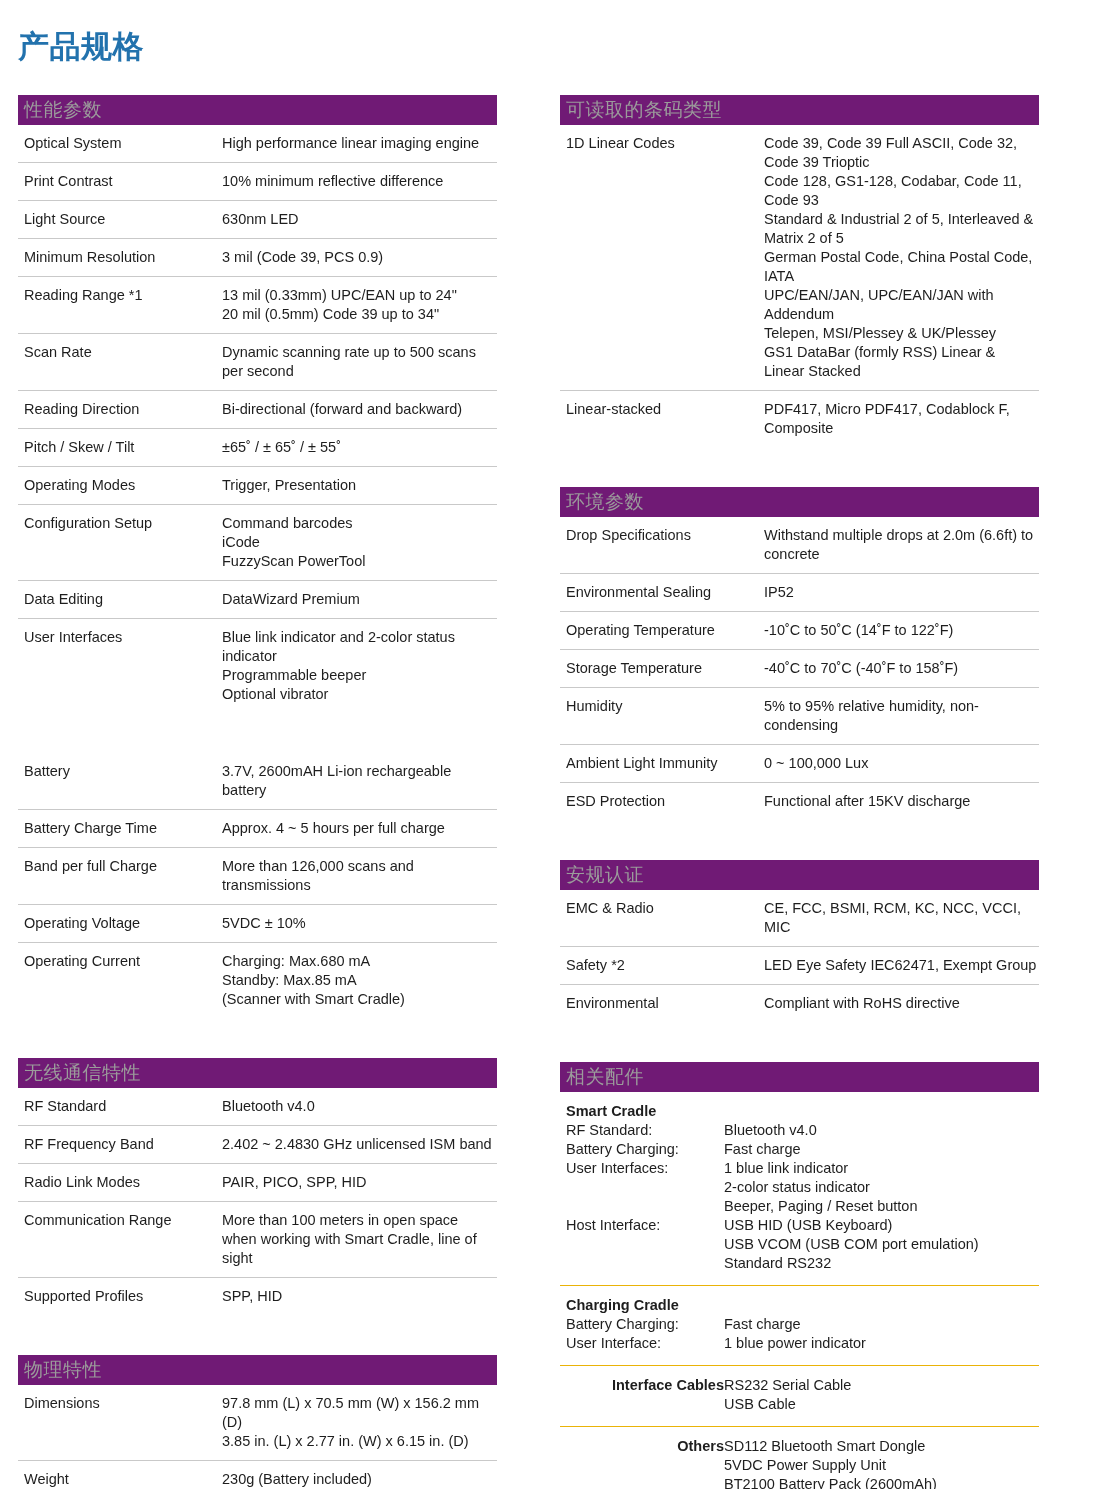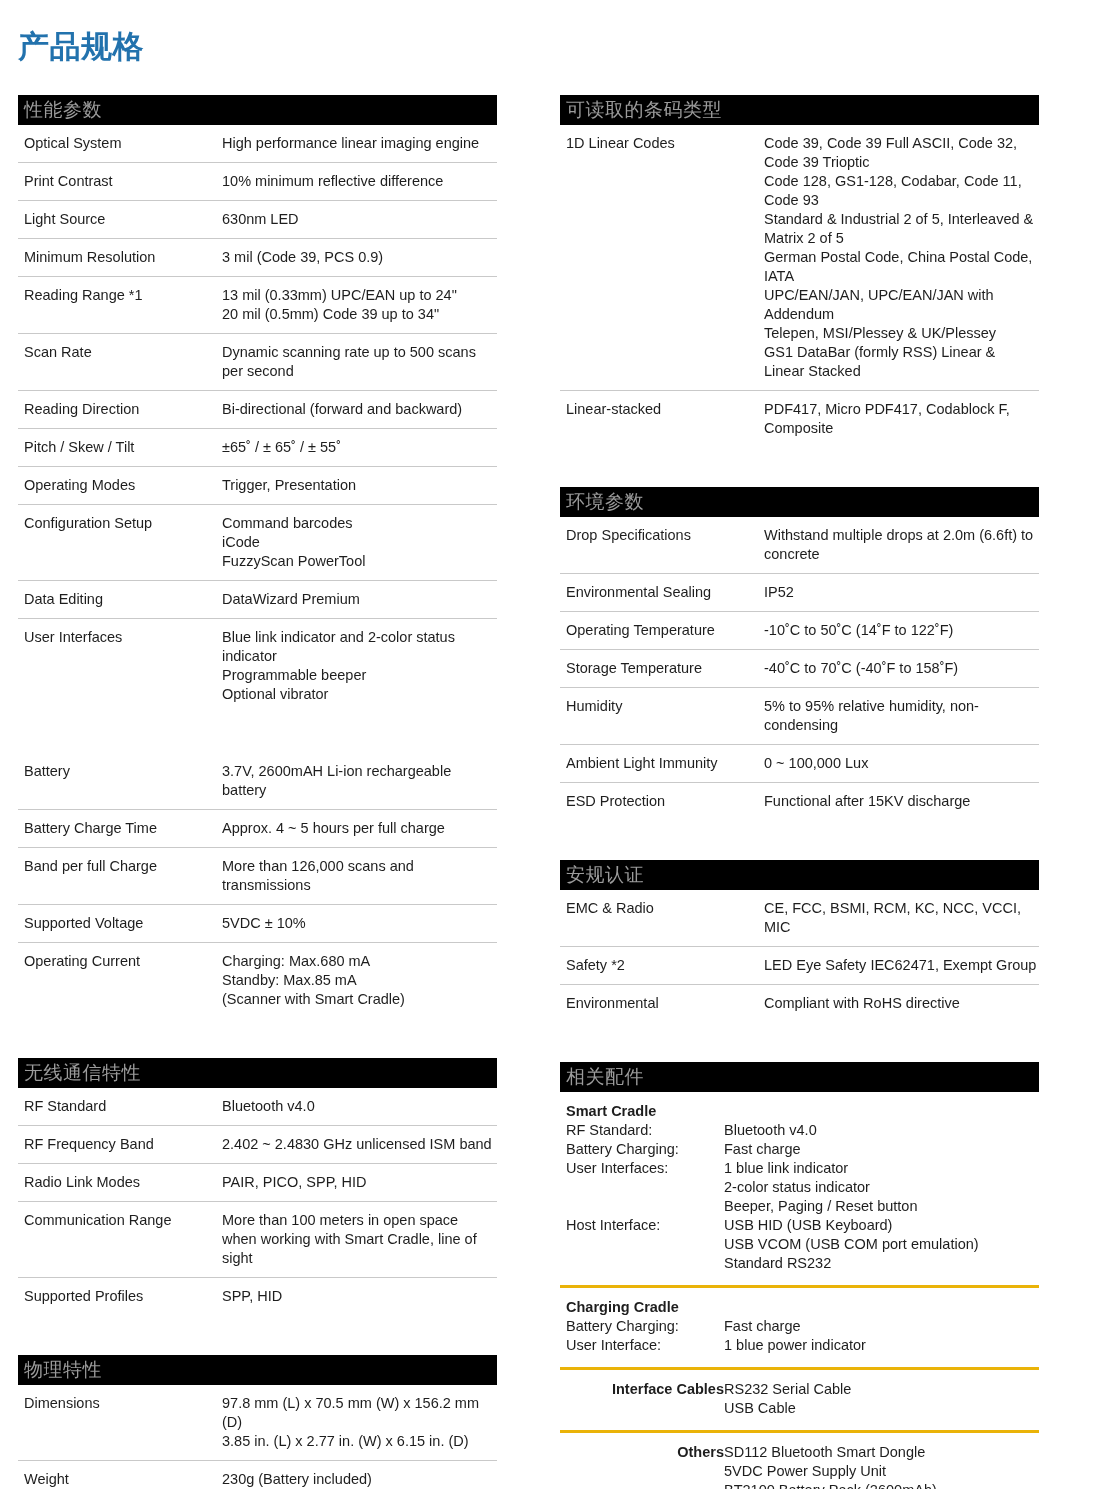--- a/index.html
+++ b/index.html
@@ -14,21 +14,21 @@
     font-size:31px;
     font-weight:bold;
     color:#2272ad;
     letter-spacing:0.5px;
     margin:10px 0 27px 0;
   }
   .cols{display:flex;gap:63px;}
   .col{width:479px;flex:none;}
   .spec-section{margin-bottom:40px;}
   .sec-heading{
-    background:#000000;
+    background:#701a75;
     color:#9b9b9b;
     font-size:19px;
     line-height:24px;
     padding:3px 6px 3px 6px;
     letter-spacing:0.5px;
   }
   .spec-row{
     display:flex;
     align-items:flex-start;
     padding:9px 0;
@@ -42,21 +42,21 @@
     font-size:14.5px;
     line-height:19px;
   }
   .spec-value{
     flex:1;
     font-size:14.5px;
     line-height:19px;
   }
   .v-line{min-height:19px;}
   .bold{font-weight:bold;text-align:right;}
-  .acc-block{border-bottom:3px solid #eab308;padding:10px 0 12px 0;}
+  .acc-block{border-bottom:1px solid #eab308;padding:10px 0 12px 0;}
   .acc-block:last-child{border-bottom:none;}
   .acc-title{
     font-weight:bold;
     font-size:14.5px;
     line-height:19px;
     padding-left:6px;
   }
   .acc-row{display:flex;align-items:flex-start;}
   .acc-row .spec-label,.acc-row .spec-value{padding-top:0;}
 </style>
@@ -163,21 +163,21 @@
                 <div class="v-line">Approx. 4 ~ 5 hours per full charge</div>
               </div>
             </div>
             <div class="spec-row">
               <div class="spec-label">Band per full Charge</div>
               <div class="spec-value">
                 <div class="v-line">More than 126,000 scans and transmissions</div>
               </div>
             </div>
             <div class="spec-row">
-              <div class="spec-label">Supported Voltage</div>
+              <div class="spec-label">Operating Voltage</div>
               <div class="spec-value">
                 <div class="v-line">5VDC ± 10%</div>
               </div>
             </div>
             <div class="spec-row">
               <div class="spec-label">Operating Current</div>
               <div class="spec-value">
                 <div class="v-line">Charging: Max.680 mA</div>
                 <div class="v-line">Standby: Max.85 mA</div>
                 <div class="v-line">(Scanner with Smart Cradle)</div>

